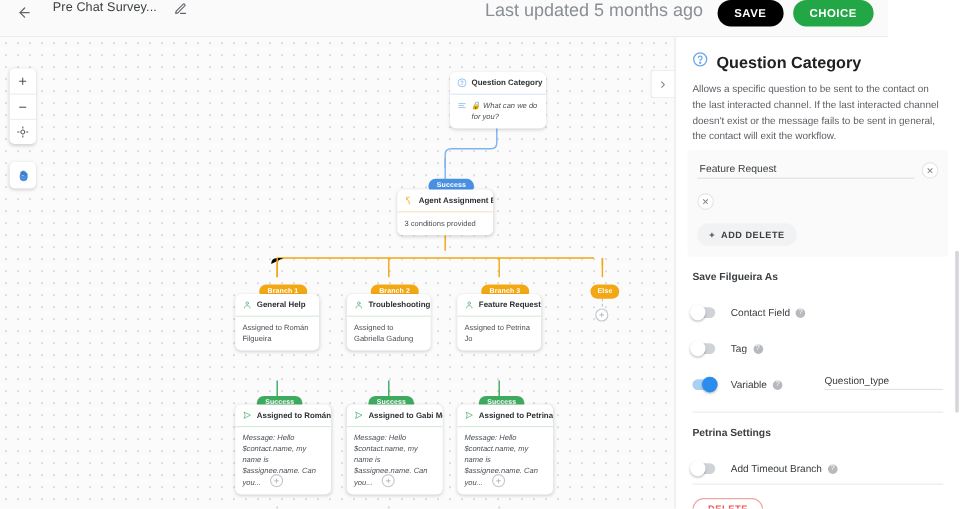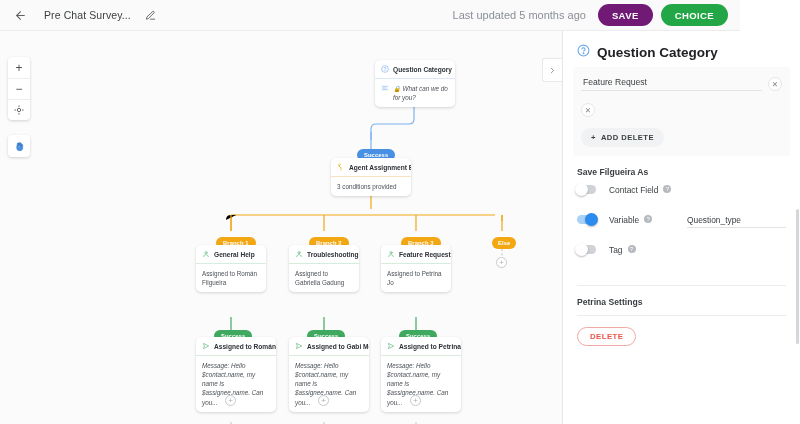--- a/index.html
+++ b/index.html
@@ -8,42 +8,42 @@
     font-family: "Liberation Sans", sans-serif;
     background: #ffffff;
     overflow: hidden;
   }
   #app { position: relative; width: 800px; height: 424px; }
 
   
   .header {
     position: absolute; top: 0; left: 0; width: 740px; height: 31px;
     background: #fafafa; border-bottom: 1px solid #ececec;
-    display: flex; align-items: center; padding: 0 10px;
+    display: flex; align-items: flex-start; padding: 0 10px;
   }
   .back-btn {
     width: 20px; height: 20px; display: flex; align-items: center;
     justify-content: center; color: #5f6368; cursor: pointer; flex: none;
   }
   .doc-title {
     margin-left: 14px; font-size: 10.5px; color: #3c4043;
     white-space: nowrap; letter-spacing: .1px;
   }
   .edit-pencil {
     margin-left: 13px; width: 14px; height: 14px; color: #5f6368;
     display: flex; align-items: center; justify-content: center; cursor: pointer;
   }
   .hdr-spacer { flex: 1 1 auto; }
-  .last-updated { font-size: 11px; color: #8a8f96; margin-right: 12px; white-space: nowrap; }
+  .last-updated { font-size: 15px; color: #8a8f96; margin-right: 12px; white-space: nowrap; }
   .btn-pill {
     height: 22px; border-radius: 11px; border: none; color: #fff;
     font-size: 9.5px; font-weight: bold; letter-spacing: .4px;
     padding: 0 14px; cursor: pointer; font-family: "Liberation Sans", sans-serif;
   }
-  .btn-save { background: #701a75; margin-right: 8px; }
+  .btn-save { background: #000000; margin-right: 8px; }
   .btn-publish { background: #23a746; margin-right: 2px; }
 
   
   .canvas {
     position: absolute; top: 31px; left: 0; width: 562px; height: 393px;
     background-color: #fbfbfc;
     background-image: radial-gradient(#dcdde1 0.7px, transparent 0.7px);
     background-size: 10px 10px;
     overflow: hidden;
   }
@@ -152,21 +152,21 @@
     margin-top: 5px; height: 19px; border-radius: 10px; border: none;
     background: #f1f2f3; color: #3c4043; font-size: 7.6px; font-weight: bold;
     letter-spacing: .45px; padding: 0 10px; display: inline-flex;
     align-items: center; gap: 5px; cursor: pointer;
     font-family: "Liberation Sans", sans-serif;
   }
   .sec-label {
     padding: 11px 14px 0 14px; font-size: 8.6px; font-weight: bold; color: #3c4043;
   }
   .toggle-row {
-    display: flex; align-items: flex-start; padding: 8px 14px 0 14px; height: 30px;
+    display: flex; align-items: flex-end; padding: 8px 14px 0 14px; height: 30px;
   }
   .toggle {
     width: 19px; height: 9px; border-radius: 5px; position: relative;
     flex: none; cursor: pointer;
   }
   .toggle.off { background: #cfd2d6; }
   .toggle.on  { background: #a9d0f5; }
   .toggle .knob {
     position: absolute; top: -2px; width: 13px; height: 13px; border-radius: 50%;
     box-shadow: 0 1px 2px rgba(0,0,0,.28);
@@ -441,20 +441,21 @@
       <span>
         <svg width="13" height="13" viewBox="0 0 24 24" fill="none" stroke="#6aa8ea" stroke-width="2">
             <circle cx="12" cy="12" r="10"></circle>
             <path d="M9.1 9a3 3 0 0 1 5.8 1c0 2-3 3-3 3" stroke-linecap="round"></path>
             <circle cx="12" cy="17" r=".8" fill="#6aa8ea"></circle>
           </svg>
       </span>
       <span class="panel-title">Question Category</span>
     </div>
 
+    <div class="panel-desc">Allows a specific question to be sent to the contact on the last interacted channel. If the last interacted channel doesn't exist or the message fails to be sent in general, the contact will exit the workflow.</div>
 
     <div class="choices-box">
       <div class="choice-row">
         <input class="choice-input" value="Feature Request" style="">
         <button class="x-btn">✕</button>
       </div>
       <div class="choice-row">
         <button class="x-btn">✕</button>
       </div>
       <button class="add-choice">
@@ -463,44 +464,51 @@
       </button>
     </div>
 
     <div class="sec-label">Save Filgueira As</div>
 
     <div class="toggle-row">
       <div class="toggle off">
           <span class="knob"></span>
         </div>
       <span class="toggle-label">Contact Field</span>
+      <span class="help-ico">?</span>
+    </div>
+
+    <div class="toggle-row">
+      <div class="toggle off">
+          <span class="knob"></span>
+        </div>
+      <span class="toggle-label">Tag</span>
       <span class="help-ico">?</span>
     </div>
 
     <div class="toggle-row">
       <div class="toggle on">
           <span class="knob"></span>
         </div>
       <span class="toggle-label">Variable</span>
       <span class="help-ico">?</span>
       <input class="var-input" value="Question_type" style="">
     </div>
 
+    <div class="divider" style="margin-top:18px;"></div>
+
+    <div class="sec-label">Petrina Settings</div>
+
     <div class="toggle-row">
       <div class="toggle off">
           <span class="knob"></span>
         </div>
-      <span class="toggle-label">Tag</span>
+      <span class="toggle-label">Add Timeout Branch</span>
       <span class="help-ico">?</span>
     </div>
-
-    <div class="divider" style="margin-top:18px;"></div>
-
-    <div class="sec-label">Petrina Settings</div>
-
 
     <div class="divider" style="margin-top:8px;"></div>
 
     <button class="btn-delete">DELETE</button>
 
     <div class="panel-scrollbar"></div>
   </div>
 
 </div>
 

